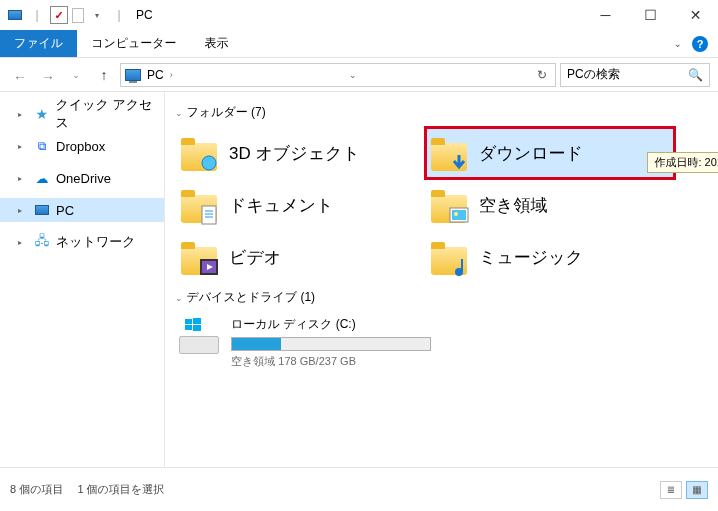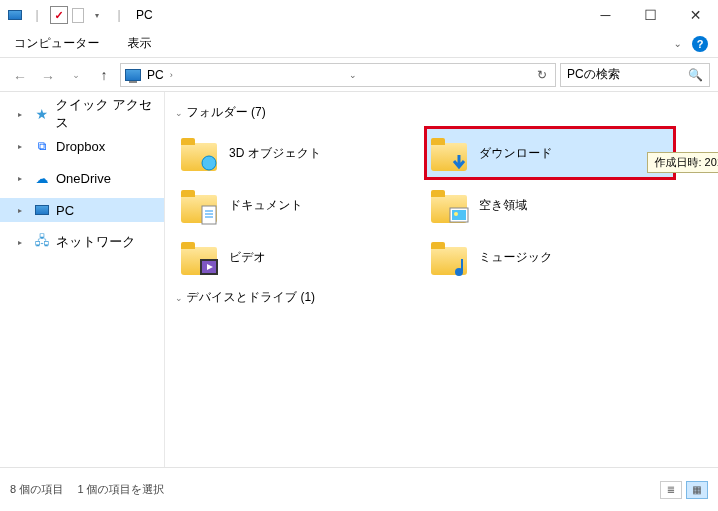--- a/index.html
+++ b/index.html
@@ -37,21 +37,21 @@
 .content{flex:1;padding:8px 10px;overflow:auto;position:relative}
 .grouphdr{display:flex;align-items:center;gap:4px;color:#1a5fb4;font-size:12px;margin:4px 0 6px 0}
 .grouphdr .chev{font-size:9px;color:#7a7a7a}
 .grid{display:flex;flex-wrap:wrap}
 .item{width:250px;height:52px;display:flex;align-items:center;gap:10px;padding:4px;cursor:pointer}
 .item.hl{background:#cde8ff;outline:3px solid #d9001b;outline-offset:-2px}
 .item .ficon{width:40px;height:40px;position:relative}
 .folder{width:36px;height:28px;background:linear-gradient(#ffe79e,#f5c33b);border-radius:2px 2px 3px 3px;position:absolute;bottom:2px;left:2px}
 .folder::before{content:"";position:absolute;top:-5px;left:0;width:14px;height:7px;background:#f0b828;border-radius:2px 2px 0 0}
 .badge{position:absolute;right:0;bottom:0;width:20px;height:20px;display:flex;align-items:center;justify-content:center}
-.item .lbl{font-size:12px}
+.item .lbl{font-size:17px}
 .drive{width:510px;display:flex;gap:10px;padding:4px}
 .drive .dicon{width:42px;height:38px;position:relative}
 .drive .dbody{background:#e8e8e8;border:1px solid #bbb;width:40px;height:18px;position:absolute;bottom:0;border-radius:2px}
 .drive .winflag{position:absolute;top:2px;left:6px;width:16px;height:14px}
 .drive .info{flex:1}
 .drive .name{font-size:12px;margin-bottom:4px}
 .drive .bar{width:200px;height:14px;border:1px solid #b0b0b0;background:#eee;margin-bottom:3px}
 .drive .fill{height:100%;background:#26a0da}
 .drive .space{font-size:11px;color:#6b6b6b}
 .tooltip{position:absolute;right:-18px;top:60px;background:#fffde7;border:1px solid #b8b075;padding:2px 6px;font-size:11px;white-space:nowrap;z-index:5}
@@ -84,20 +84,21 @@
   </div>
   <span class="title">PC</span>
   <div class="winbtns">
     <div>─</div>
     <div>☐</div>
     <div>✕</div>
   </div>
 </div>
 
 <div class="ribbon">
+  <div class="tab file">ファイル</div>
   <div class="tab">コンピューター</div>
   <div class="tab">表示</div>
   <div class="help">
     <span class="chev">⌄</span>
     <span class="q">?</span>
   </div>
 </div>
 
 <div class="navrow">
   <div class="navbtn">←</div>
@@ -231,20 +232,38 @@
             </div>
           </div>
           <span class="lbl">ミュージック</span>
         </div>
       </div>
 
     <div class="grouphdr" style="margin-top:6px">
       <span class="chev">⌄</span>
       <span><span>デバイスとドライブ</span> (<span>1</span>)</span>
     </div>
+    <div class="drive">
+      <div class="dicon">
+        <svg class="winflag" viewBox="0 0 16 14">
+            <rect x="0" y="1" width="7" height="5" fill="#00adef"></rect>
+            <rect x="8" y="0" width="8" height="6" fill="#00adef"></rect>
+            <rect x="0" y="7" width="7" height="5" fill="#00adef"></rect>
+            <rect x="8" y="7" width="8" height="6" fill="#00adef"></rect>
+          </svg>
+        <div class="dbody"></div>
+      </div>
+      <div class="info">
+        <div class="name">ローカル ディスク (C:)</div>
+        <div class="bar">
+            <div class="fill" id="drive-fill" style="width: 24.8945%;"></div>
+          </div>
+        <div class="space">空き領域 178 GB/237 GB</div>
+      </div>
+    </div>
 
     <div class="tooltip">作成日時: 2019</div>
   </div>
 </div>
 
 <div class="statusbar">
   <span class="txt">8 個の項目</span>
   <span class="txt">1 個の項目を選択</span>
   <div class="views">
     <div class="v">≣</div>

